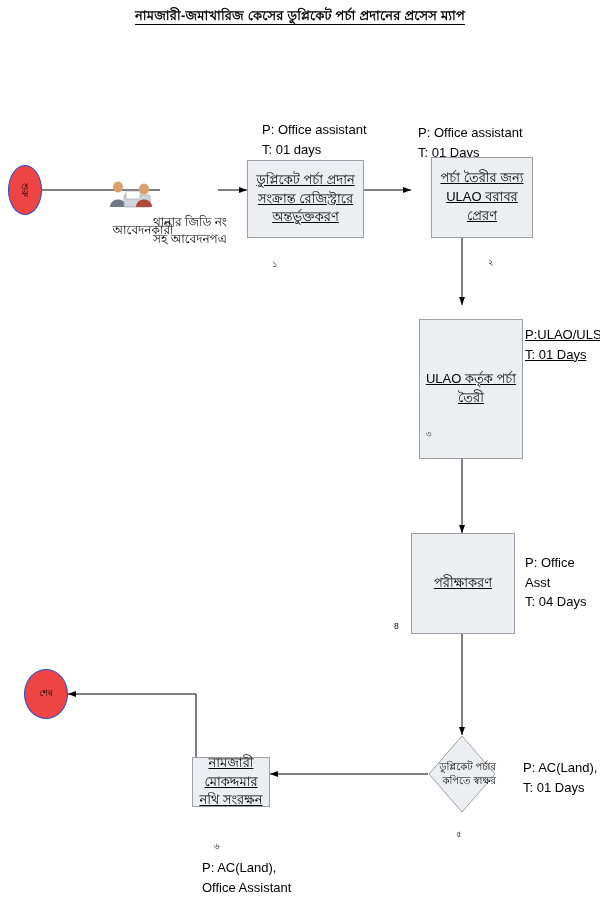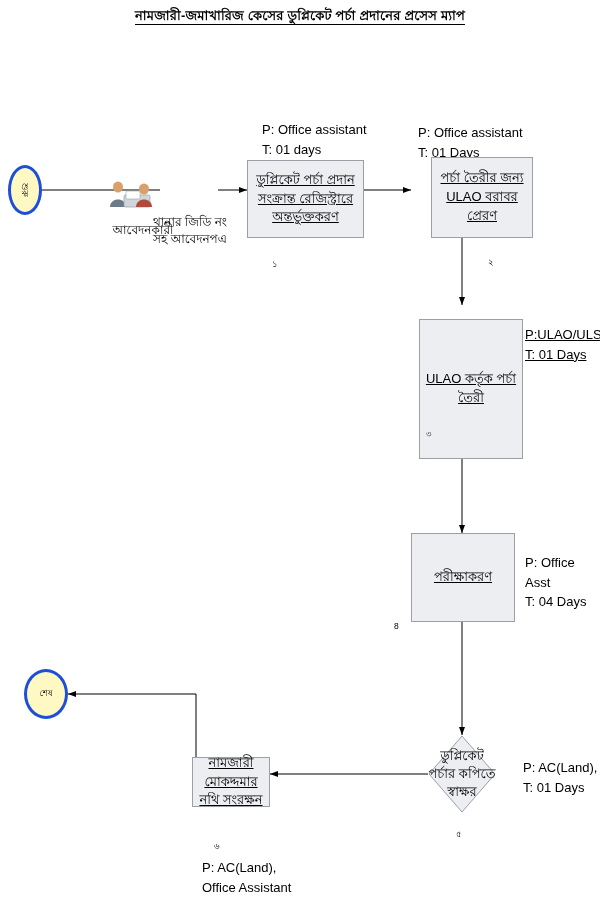--- a/index.html
+++ b/index.html
@@ -45,22 +45,22 @@
     justify-content: center;
     text-align: center;
     font-size: 13px;
     line-height: 1.45;
     padding: 4px;
     text-decoration: underline;
   }
   .ellipse {
     position: absolute;
     box-sizing: border-box;
-    border: 3px solid #1d4ed8;
-    background: #fef9c3;
+    border: 1px solid #1d4ed8;
+    background: #ef4444;
     border-radius: 50%;
     display: flex;
     align-items: center;
     justify-content: center;
     text-align: center;
     font-size: 8.5px;
   }
   .ellipse.vertical-text {
     writing-mode: vertical-rl;
   }
@@ -74,22 +74,22 @@
     height: 100%;
   }
   .diamond-label {
     position: absolute;
     left: 0; top: 0;
     width: 100%;
     height: 100%;
     display: flex;
     align-items: center;
     justify-content: center;
-    text-align: center;
-    font-size: 13px;
+    text-align: right;
+    font-size: 10px;
     line-height: 1.4;
   }
   .note {
     position: absolute;
     font-size: 13px;
     line-height: 1.5;
     white-space: pre-line;
   }
   .step-num {
     position: absolute;
@@ -172,21 +172,21 @@
 </div>
 <div class="step-num" style="left:488px; top:256px;">২</div>
 
 <div class="box" style="left:419px; top:305px; width:104px; height:140px;margin-top:14px;">
   <span>ULAO কর্তৃক পর্চা তৈরী</span>
 </div>
 <div class="note" style="left:525px; top:325px;text-decoration:underline;">P:ULAO/ULSAO
 T: 01 Days</div>
 <div class="step-num" style="left:426px; top:428px;">৩</div>
 
-<div class="box" style="left:411px; top:533px; width:104px; height:89px;">
+<div class="box" style="left:411px; top:533px; width:104px; height:101px;">
   <span>পরীক্ষাকরণ</span>
 </div>
 <div class="note" style="left:525px; top:553px;">P: Office Asst
 T: 04 Days</div>
 <div class="step-num" style="left:394px; top:621px;">8</div>
 
 <div class="diamond-wrap" style="left:428px; top:735px; width:68px; height:78px;">
   <svg class="diamond-shape" viewBox="0 0 68 78">
     <polygon points="34,1 67,39 34,77 1,39" fill="#eceef1" stroke="#9aa0a6" stroke-width="1"></polygon>
   </svg>

